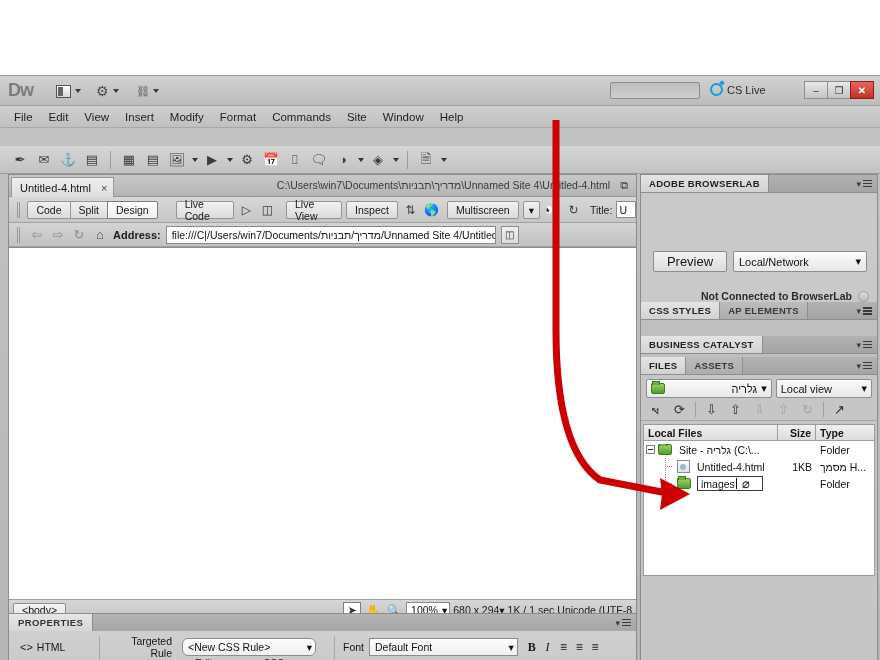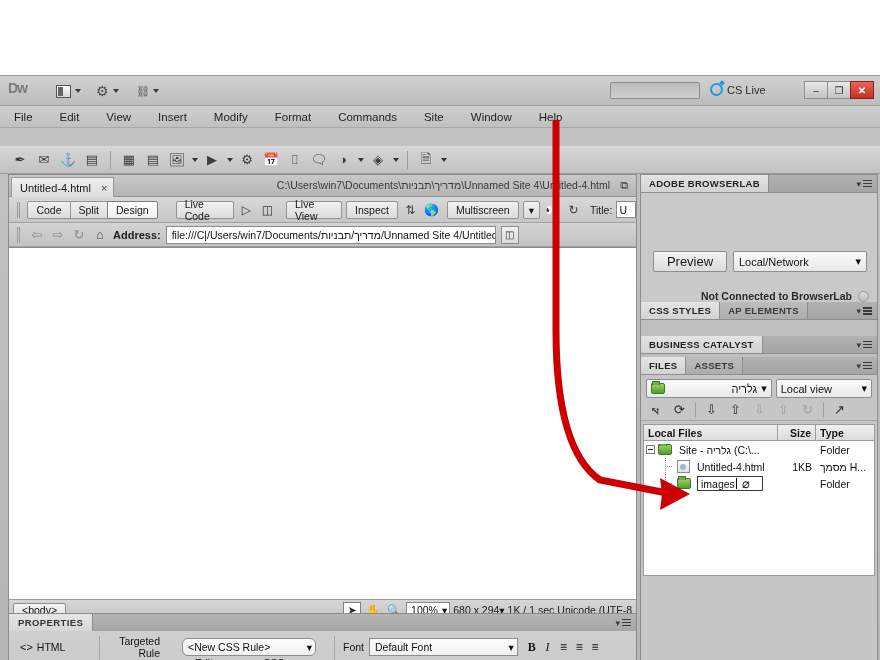--- a/index.html
+++ b/index.html
@@ -28,21 +28,21 @@
 
   
   .appbar {
     position: absolute; left: 0; top: 0;
     width: 880px; height: 30px;
     background: linear-gradient(#d2d2d2, #bcbcbc);
     border-bottom: 1px solid #a0a0a0;
   }
   .dw-logo {
     position: absolute; left: 8px; top: 4px;
-    font-size: 14px; font-weight: bold; color: #7c7c7c;
+    font-size: 18px; font-weight: bold; color: #7c7c7c;
     letter-spacing: -1px;
     font-family: "Liberation Sans", sans-serif;
   }
   .appbar-btn {
     position: absolute; top: 6px;
     height: 18px;
     display: flex; align-items: center; gap: 2px;
     cursor: default;
   }
   .ico-box {
@@ -116,21 +116,20 @@
   }
 
   
   .menubar {
     position: absolute; left: 0; top: 30px;
     width: 880px; height: 22px;
     background: linear-gradient(#cfcfcf, #c0c0c0);
     border-bottom: 1px solid #a8a8a8;
     display: flex; align-items: center;
     padding-left: 6px;
-    gap: 11px;
   }
   .menu-item {
     padding: 2px 8px; font-size: 11.5px; color: #1f1f1f;
     cursor: default;
   }
 
   
   .inserttabs {
     position: absolute; left: 0; top: 52px;
     width: 880px; height: 18px;
@@ -758,21 +757,21 @@
                 
                 
               </div>
             </div>
           </div>
 
           <div class="pr-sep"></div>
 
           <div style="width:218px;">
             <div class="pr-row">
-              <span class="pr-label" style="width:74px;text-align:right;padding-right:22px;">Targeted Rule</span>
+              <span class="pr-label" style="width:74px;text-align:right;padding-right:10px;">Targeted Rule</span>
               <div class="pr-select" style="width:134px;border-radius:6px;">
                 <span>&lt;New CSS Rule&gt;</span>
                 <span>▾</span>
               </div>
             </div>
             <div class="pr-row" style="padding-left:76px;gap:6px;">
               <div class="pr-btn" style="width:62px;">Edit Rule</div>
               <div class="pr-btn" style="width:64px;">CSS Panel</div>
             </div>
           </div>

